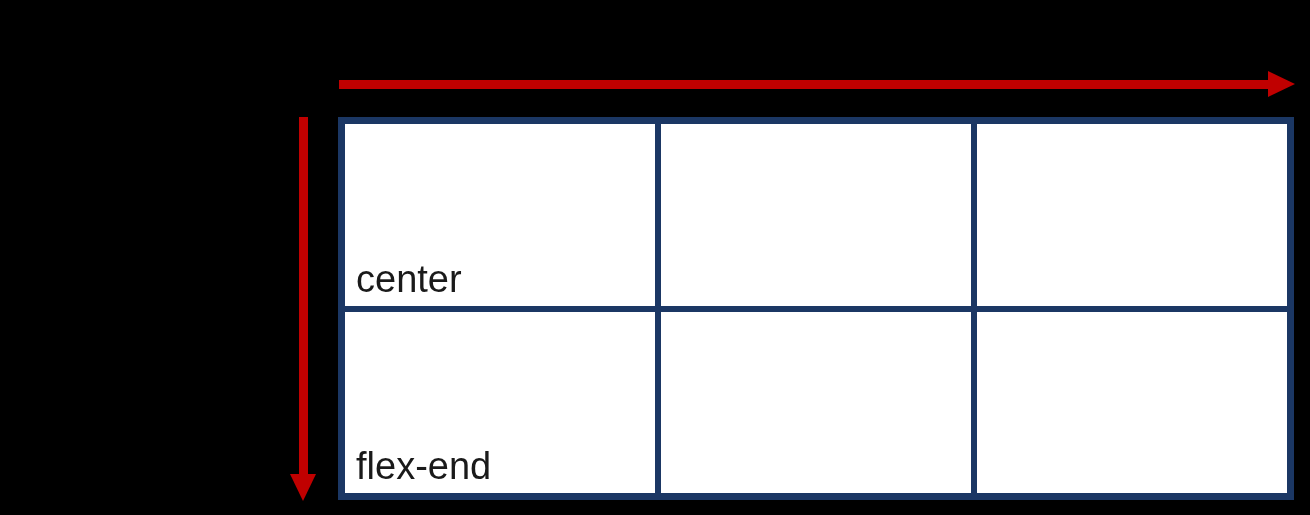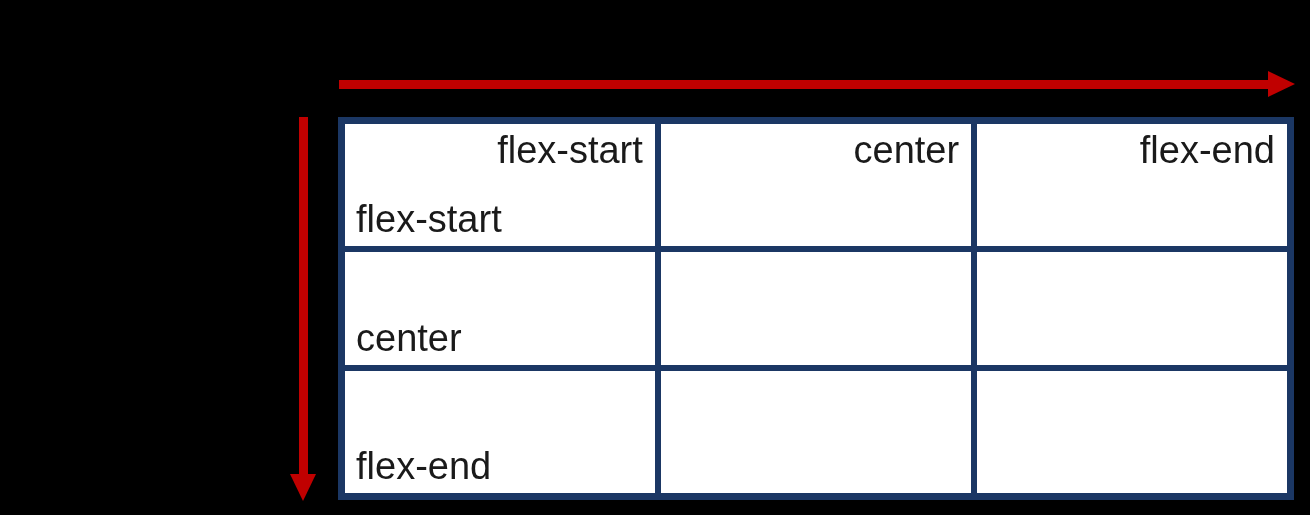--- a/index.html
+++ b/index.html
@@ -109,32 +109,20 @@
 
   <div class="v-arrow">
     <div class="shaft"></div>
     <div class="head"></div>
   </div>
 
   <table class="grid">
     <tbody>
       <tr>
         <td>
-          <span class="col-head">flex-start</span>
-          <span class="row-label">flex-start</span>
-        </td>
-        <td>
-          <span class="col-head">center</span>
-        </td>
-        <td>
-          <span class="col-head">flex-end</span>
-        </td>
-      </tr>
-      <tr>
-        <td>
           <span class="row-label">center</span>
         </td>
         <td></td>
         <td></td>
       </tr>
       <tr>
         <td>
           <span class="row-label">flex-end</span>
         </td>
         <td></td>

